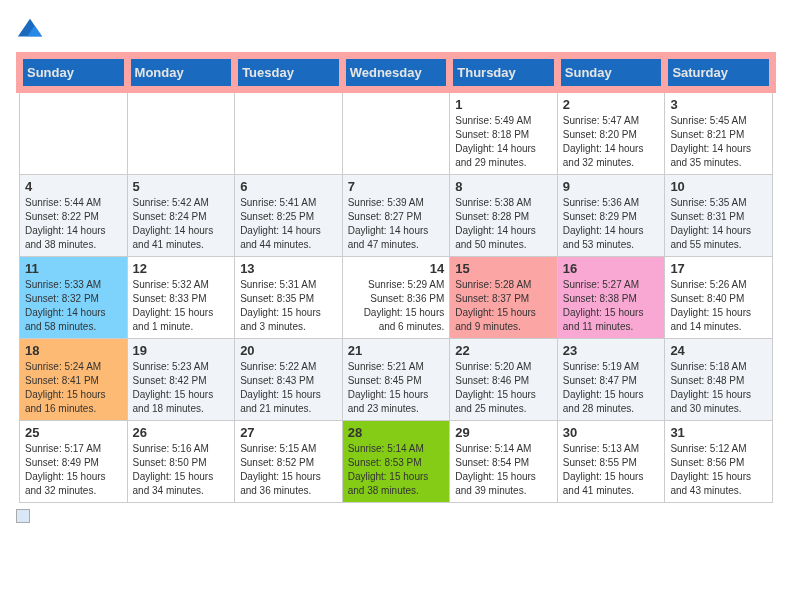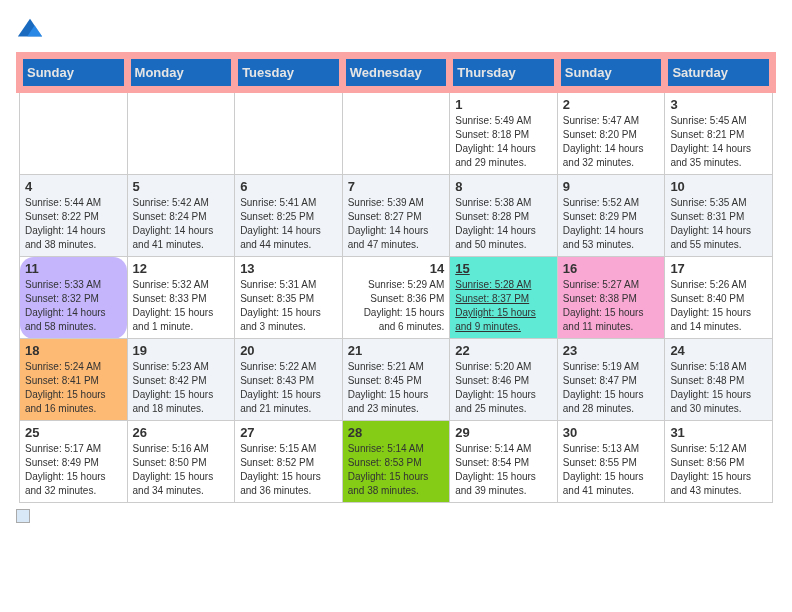--- a/index.html
+++ b/index.html
@@ -202,35 +202,35 @@
         </td>
         <td style="background-color: rgb(240, 244, 248);">
           <span class="day-num">8</span>
           <div class="cell-text">Sunrise: 5:38 AM
 Sunset: 8:28 PM
 Daylight: 14 hours
 and 50 minutes.</div>
         </td>
         <td style="background-color: rgb(240, 244, 248);">
           <span class="day-num">9</span>
-          <div class="cell-text">Sunrise: 5:52 AM
+          <div class="cell-text">Sunrise: 5:36 AM
 Sunset: 8:29 PM
 Daylight: 14 hours
 and 53 minutes.</div>
         </td>
         <td style="background-color: rgb(240, 244, 248);">
           <span class="day-num">10</span>
           <div class="cell-text">Sunrise: 5:35 AM
 Sunset: 8:31 PM
 Daylight: 14 hours
 and 55 minutes.</div>
         </td>
       </tr>
       <tr>
-        <td style="background-color: #c4b5fd; border-radius: 14px;">
+        <td style="background-color: #7dd3fc;">
           <span class="day-num">11</span>
           <div class="cell-text">Sunrise: 5:33 AM
 Sunset: 8:32 PM
 Daylight: 14 hours
 and 58 minutes.</div>
         </td>
         <td style="background-color: rgb(255, 255, 255);">
           <span class="day-num">12</span>
           <div class="cell-text">Sunrise: 5:32 AM
 Sunset: 8:33 PM
@@ -244,21 +244,21 @@
 Daylight: 15 hours
 and 3 minutes.</div>
         </td>
         <td style="background-color: rgb(255, 255, 255); text-align: right;">
           <span class="day-num">14</span>
           <div class="cell-text">Sunrise: 5:29 AM
 Sunset: 8:36 PM
 Daylight: 15 hours
 and 6 minutes.</div>
         </td>
-        <td style="background-color: #5eead4; text-decoration: underline;">
+        <td style="background-color: #fca5a5;">
           <span class="day-num">15</span>
           <div class="cell-text">Sunrise: 5:28 AM
 Sunset: 8:37 PM
 Daylight: 15 hours
 and 9 minutes.</div>
         </td>
         <td style="background-color: #f9a8d4;">
           <span class="day-num">16</span>
           <div class="cell-text">Sunrise: 5:27 AM
 Sunset: 8:38 PM

